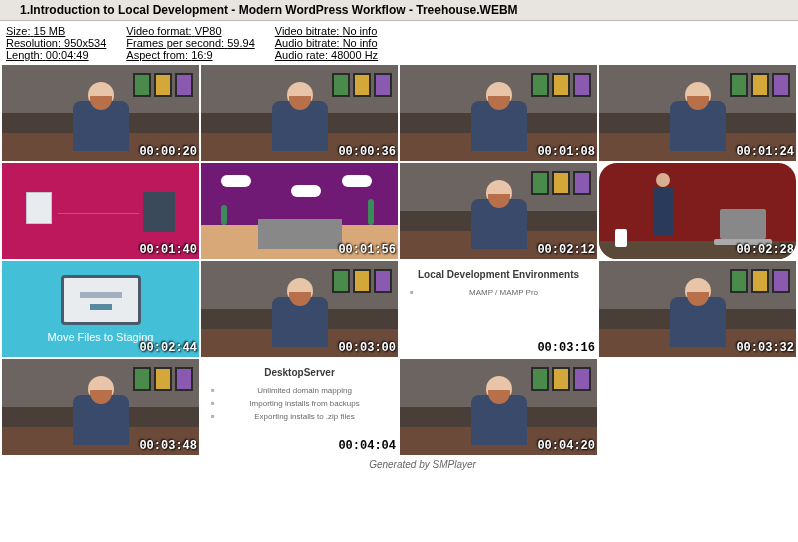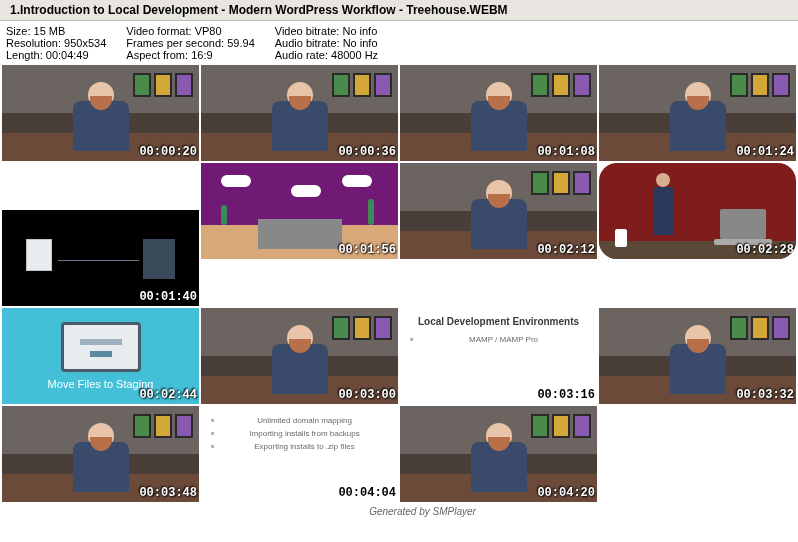--- a/index.html
+++ b/index.html
@@ -7,24 +7,24 @@
     width: 798px;
     height: 542px;
     font-family: Arial, sans-serif;
     font-size: 11px;
     background: #fff;
     color: #000;
   }
   .header {
     background: #e8e4e0;
     border-bottom: 1px solid #bbb;
-    padding: 3px 10px;
+    padding: 3px 20px;
   }
   .title { font-size: 12px; font-weight: bold; }
-  .meta-row { display: flex; gap: 20px; padding: 4px 6px 2px 6px; font-size: 11px; }
+  .meta-row { display: flex; gap: 20px; padding: 4px 6px 2px 6px; font-size: 11px; text-decoration: underline; }
   .meta-col { min-width: 90px; }
   .meta-col.c2 { min-width: 120px; }
   .meta-col.c3 { min-width: 120px; }
   .grid {
     display: grid;
     grid-template-columns: repeat(4, 1fr);
     gap: 2px;
     padding: 2px;
   }
   .thumb {
@@ -99,21 +99,21 @@
     content:""; position:absolute; bottom:-6px; left:-6px; width:58px; height:6px; background:#aaa; border-radius:2px;
   }
   .dark-presenter .cup { position:absolute; left:16px; bottom:12px; width:12px; height:18px; background:#fff; border-radius:2px; }
   .dark-presenter .person {
     position:absolute; left:54px; top:24px; width:20px; height:48px; background:#2a3a5a;
   }
   .dark-presenter .person::before {
     content:""; position:absolute; top:-14px; left:3px; width:14px; height:14px; background:#d8b090; border-radius:50%;
   }
   .dark-presenter .floor { position:absolute; bottom:0; left:0; right:0; height:18px; background:#5a4838; }
-  .anim { background: #000000; margin-top: 47px; }
+  .anim { background: #be185d; }
   .anim .svr { position:absolute; right:24px; top:30%; width:32px; height:40px; background:#3a4a5a; }
   .anim .svr.l { left:24px; right:auto; width:26px; height:32px; background:#e8ecef; border:1px solid #c0c6cc; }
   .anim .line { position:absolute; left:56px; right:60px; top:52%; height:1px; background:#6a7a8a; }
   .desert { background: #701a75; }
   .desert .ground { position:absolute; bottom:0;left:0;right:0;height:34px;background:#d8a878; }
   .desert .desk { position:absolute; bottom:10px; left:50%; transform:translateX(-50%); width:84px; height:30px; background:#888; }
   .desert .cloud { position:absolute; top:12px; width:30px; height:12px; background:#fff; border-radius:10px; }
   .desert .cloud.c1{left:20px;} .desert .cloud.c2{left:90px;top:22px;} .desert .cloud.c3{right:26px;}
   .desert .cactus{ position:absolute; bottom:34px; width:6px; height:20px; background:#3a8a5a; border-radius:3px; }
   .desert .cactus.l{left:20px;} .desert .cactus.r{right:24px;height:26px;}
@@ -271,20 +271,21 @@
       <div class="frames">
         <span></span>
         <span></span>
         <span></span>
       </div>
       <div class="beard"></div>
       <div class="table"></div>
       <div class="ts">00:03:48</div>
     </div>
   <div class="thumb slide">
+    <h4>DesktopServer</h4>
     <ul>
       <li>Unlimited domain mapping</li>
       <li>Importing installs from backups</li>
       <li>Exporting installs to .zip files</li>
     </ul>
     <div class="ts" style="color:#000;text-shadow:1px 1px 2px #fff;">00:04:04</div>
   </div>
   <div class="thumb presenter">
       <div class="frames">
         <span></span>

